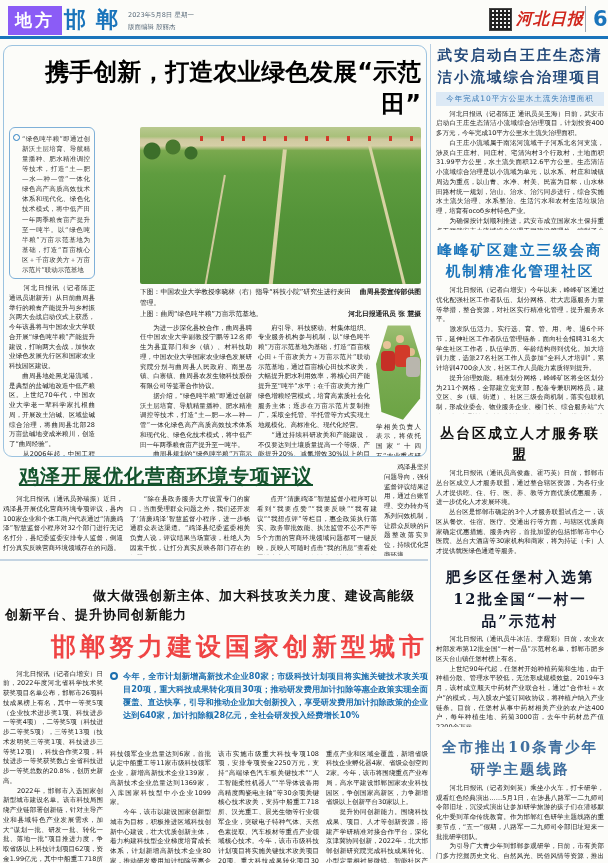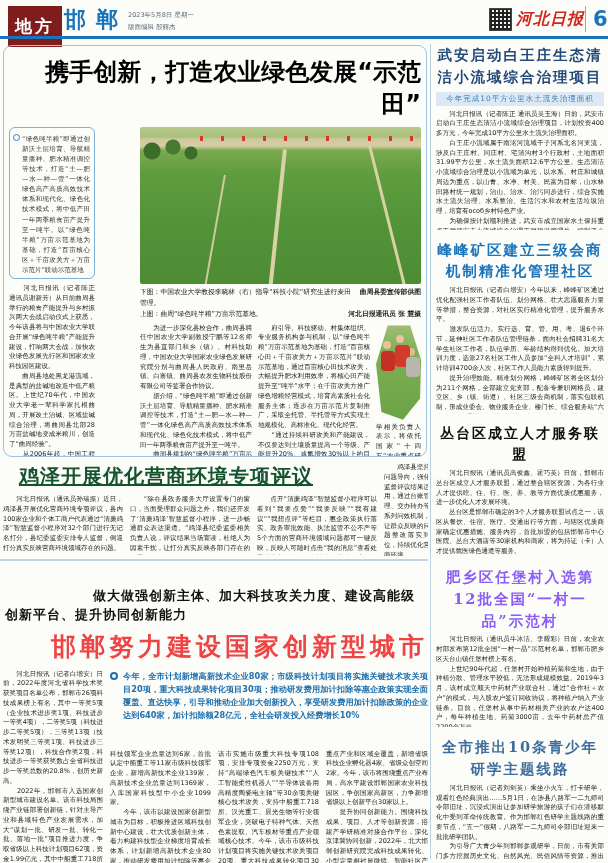--- a/index.html
+++ b/index.html
@@ -2,21 +2,21 @@
 <html><head>
 <meta charset="utf-8">
 <style>
   * { margin:0; padding:0; box-sizing:border-box; }
   body { background:#e8e8e4; font-family:"DejaVu Sans","Liberation Sans",sans-serif; }
   #page { position:relative; width:608px; height:863px; background:#fcfcf9; margin:0 auto; overflow:hidden; }
 
   
   .header { position:absolute; left:0; top:0; width:608px; height:40px; }
   .header-rule { position:absolute; left:0; top:36px; width:608px; height:3px; background:#1a74bb; }
-  .section-box { position:absolute; left:8px; top:6px; background:#7f1d1d; color:#fff; font-weight:bold; font-size:17px; padding:9px 7px; letter-spacing:3px; }
+  .section-box { position:absolute; left:8px; top:6px; background:#8b5cf6; color:#fff; font-weight:bold; font-size:17px; padding:3px 7px; letter-spacing:3px; }
   .city-name { position:absolute; left:64px; top:5px; color:#1a74bb; font-weight:bold; font-size:22px; letter-spacing:10px; font-family:"DejaVu Serif","Liberation Serif",serif; }
   .date-block { position:absolute; left:128px; top:9px; font-size:6.5px; color:#5a6b7a; line-height:1.9; }
   .qr { position:absolute; left:489px; top:8px; width:23px; height:23px; border:1px solid #444;
         background:
           repeating-linear-gradient(0deg,#222 0 2px,transparent 2px 4px),
           repeating-linear-gradient(90deg,#222 0 2px,#f5f5f5 2px 4px); }
   .masthead { position:absolute; left:516px; top:9px; color:#d0271d; font-weight:bold; font-size:16px; font-style:italic; letter-spacing:1px; font-family:"DejaVu Serif","Liberation Serif",serif; }
   .pageno { position:absolute; left:585px; top:6px; color:#1a74bb; font-size:21px; font-weight:bold; border-left:1px solid #9aa7b3; padding-left:7px; line-height:26px; }
 
   
@@ -83,21 +83,21 @@
   .b2cols .bcol { width:101px; flex:none; }
   .b2cols .bcol + .bcol { margin-left:7px; }
   .b2cols .bcol:last-child { flex:1; width:auto; }
 
   
   .sb-art { margin-bottom:9px; }
   .sb-head { text-align:center; font-weight:bold; line-height:1.5; letter-spacing:2px; }
   .h-wuan { font-size:14.5px; color:#23497a; margin-top:3px; }
   .h-feng { font-size:14.5px; color:#1a74bb; font-family:"DejaVu Serif","Liberation Serif",serif; }
   .h-cong { font-size:14px; color:#111; }
-  .h-fei  { font-size:14.5px; color:#8b5cf6; font-family:"DejaVu Serif","Liberation Serif",serif; }
+  .h-fei  { font-size:14.5px; color:#0f172a; font-family:"DejaVu Serif","Liberation Serif",serif; }
   .h-yan  { font-size:14.5px; color:#3e6e9e; font-family:"DejaVu Serif","Liberation Serif",serif; }
   .sb-sub { margin-top:3px; background:#dce9f5; color:#3a7ab5; font-size:7.5px; text-align:center; padding:2px 0; letter-spacing:1px; }
   .sb-body { margin-top:4px; font-size:6.5px; line-height:1.5; color:#222; text-align:justify; white-space:pre-line; overflow:hidden; }
   .b-wuan { height:120px; }
   .b-feng { height:128px; }
   .b-cong { height:88px; }
   .b-fei  { height:92px; }
   .b-yan  { height:140px; }
 </style>
 </head>

